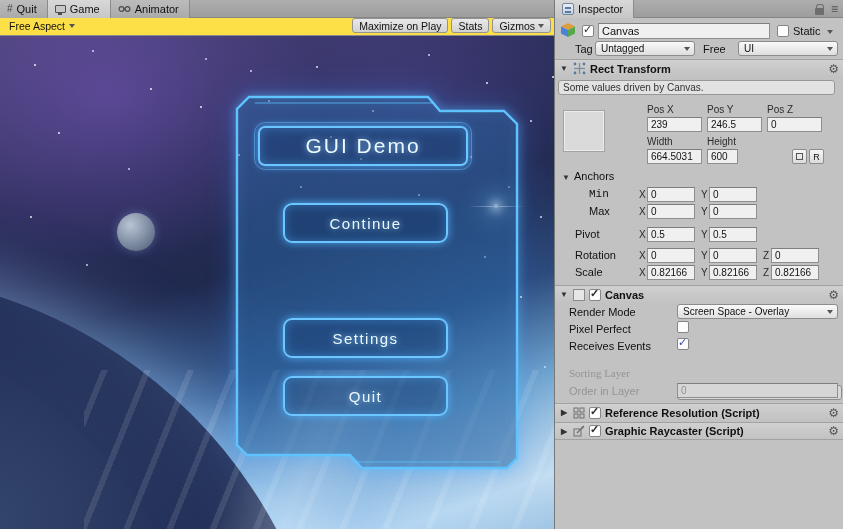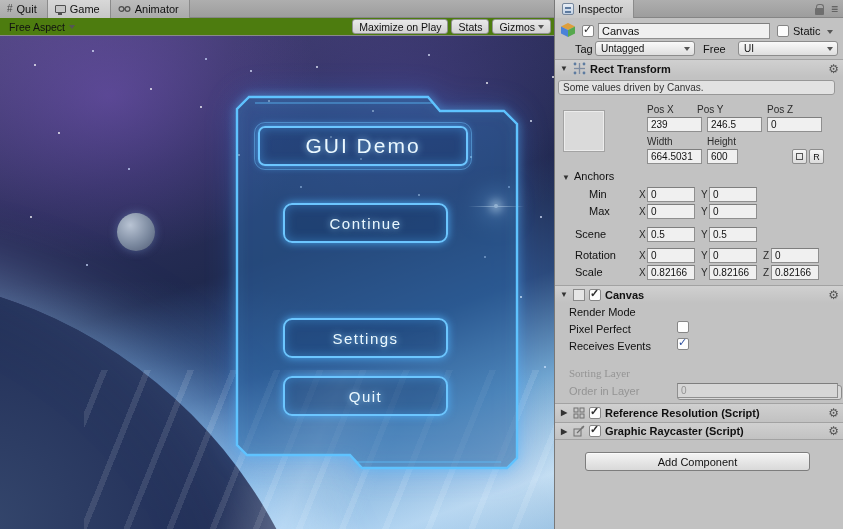--- a/index.html
+++ b/index.html
@@ -9,22 +9,22 @@
 
   
   .tabbar { position:absolute; left:0; top:0; right:0; height:18px;
     background:linear-gradient(#aeaeae,#9d9d9d); border-bottom:1px solid #858585; display:flex; }
   .tab { display:flex; align-items:center; gap:4px; padding:0 10px 0 7px; font-size:11px;
     background:linear-gradient(#bcbcbc,#aaaaaa); border-right:1px solid #8b8b8b; height:18px; white-space:nowrap; }
   .tab.active { background:linear-gradient(#d8d8d8,#c7c7c7); }
   .tab-icon { font-size:10px; color:#444; line-height:1; }
 
   
-  .toolbar { position:absolute; left:0; top:18px; width:554px; height:18px; background:#4d7c0f;
-    border-bottom:1px solid #8a8a8a; display:flex; align-items:center; padding:0 3px; gap:3px; font-size:10.5px; }
+  .toolbar { position:absolute; left:0; top:18px; width:554px; height:18px; background:#fde047;
+    border-bottom:1px solid #8a8a8a; display:flex; align-items:flex-start; padding:0 3px; gap:3px; font-size:10.5px; }
   .ddl { display:flex; align-items:center; gap:4px; padding:0 6px; height:16px; }
   .tb-btn { display:flex; align-items:center; gap:3px; height:15px; padding:0 6px; border:1px solid #939393;
     border-radius:3px; background:linear-gradient(#e9e9e9,#d2d2d2); }
   .tri-down { width:0; height:0; border-left:3.5px solid transparent; border-right:3.5px solid transparent; border-top:4px solid #555; }
 
   
   .game-view { position:absolute; left:0; top:36px; width:554px; height:524px; overflow:hidden;
     background:linear-gradient(160deg,#4a4378 0%,#2d2f5c 26%,#20294e 44%,#2c4a7c 60%,#6fa4cf 74%,#d7edfb 88%,#9cc6e4 100%); }
   .nebula1 { position:absolute; left:-80px; top:-60px; width:420px; height:300px;
     background:radial-gradient(ellipse at 45% 40%, rgba(140,95,215,0.40), transparent 65%); }
@@ -232,50 +232,50 @@
       <span>Rect Transform</span>
       <span class="gear">⚙</span>
     </div>
 
     <div class="notice">
       <span>Some values driven by Canvas.</span>
     </div>
 
     <div class="anchor-prev"></div>
     <span class="mini-lbl abs" style="left:92px;top:104px;text-align:center;">Pos X</span>
-    <span class="mini-lbl abs" style="left:142px;top:104px;text-align:right;">Pos Y</span>
+    <span class="mini-lbl abs" style="left:152px;top:104px;text-align:right;">Pos Y</span>
     <span class="mini-lbl abs" style="left:212px;top:104px;">Pos Z</span>
     <div class="fld" style="left:92px;top:117px;width:55px;"><span>239</span></div>
     <div class="fld" style="left:152px;top:117px;width:55px;"><span>246.5</span></div>
     <div class="fld" style="left:212px;top:117px;width:55px;"><span>0</span></div>
     <span class="mini-lbl abs" style="left:92px;top:136px;">Width</span>
     <span class="mini-lbl abs" style="left:152px;top:136px;">Height</span>
     <div class="fld" style="left:92px;top:149px;width:55px;"><span>664.5031</span></div>
     <div class="fld" style="left:152px;top:149px;width:31px;"><span>600</span></div>
     <div class="mini-btn" style="left:237px;top:149px;">
       <span class="sq-ic"></span>
     </div>
     <div class="mini-btn" style="left:254px;top:149px;">
       <span>R</span>
     </div>
 
     <span class="fold abs" style="left:6px;top:173px;">▼</span>
     <span class="lbl abs" style="left:19px;top:170px;">Anchors</span>
-    <span class="lbl abs" style="left:34px;top:188px;">Min</span>
+    <span class="lbl abs" style="left:34px;top:188px;font-family:Liberation Mono, monospace;">Min</span>
     <span class="mini-lbl abs" style="left:84px;top:189px;">X</span>
     <div class="fld" style="left:92px;top:187px;width:48px;"><span>0</span></div>
     <span class="mini-lbl abs" style="left:146px;top:189px;">Y</span>
     <div class="fld" style="left:154px;top:187px;width:48px;"><span>0</span></div>
     <span class="lbl abs" style="left:34px;top:205px;">Max</span>
     <span class="mini-lbl abs" style="left:84px;top:206px;">X</span>
     <div class="fld" style="left:92px;top:204px;width:48px;"><span>0</span></div>
     <span class="mini-lbl abs" style="left:146px;top:206px;">Y</span>
     <div class="fld" style="left:154px;top:204px;width:48px;"><span>0</span></div>
 
-    <span class="lbl abs" style="left:20px;top:228px;">Scene</span>
+    <span class="lbl abs" style="left:20px;top:228px;">Pivot</span>
     <span class="mini-lbl abs" style="left:84px;top:229px;">X</span>
     <div class="fld" style="left:92px;top:227px;width:48px;"><span>0.5</span></div>
     <span class="mini-lbl abs" style="left:146px;top:229px;">Y</span>
     <div class="fld" style="left:154px;top:227px;width:48px;"><span>0.5</span></div>
 
     <span class="lbl abs" style="left:20px;top:249px;">Rotation</span>
     <span class="mini-lbl abs" style="left:84px;top:250px;">X</span>
     <div class="fld" style="left:92px;top:248px;width:48px;"><span>0</span></div>
     <span class="mini-lbl abs" style="left:146px;top:250px;">Y</span>
     <div class="fld" style="left:154px;top:248px;width:48px;"><span>0</span></div>
@@ -293,20 +293,23 @@
     <div class="comp-hdr" style="top:285px;">
       <span class="fold">▼</span>
       <span style="width:12px;height:12px;border:1px solid #8a8a8a;background:#e6e6e6;display:inline-block;"></span>
       <div class="cb" style="position:relative;left:0;top:0;">
         <span class="mark">✓</span>
       </div>
       <span>Canvas</span>
       <span class="gear">⚙</span>
     </div>
     <span class="lbl abs" style="left:14px;top:306px;">Render Mode</span>
+    <div class="pop" style="left:122px;top:304px;width:161px;">
+      <span>Screen Space - Overlay</span>
+    </div>
     <span class="lbl abs" style="left:14px;top:323px;">Pixel Perfect</span>
     <div class="cb" style="left:122px;top:321px;"></div>
     <span class="lbl abs" style="left:14px;top:340px;">Receives Events</span>
     <div class="cb" style="left:122px;top:338px;">
       <span class="mark" style="color:#2d4f9e;">✓</span>
     </div>
     <span class="lbl dis abs" style="left:14px;top:367px;font-family:Liberation Serif, serif;">Sorting Layer</span>
     <div class="pop dis" style="left:122px;top:385px;width:165px;font-style:italic;">
       <span>Default</span>
     </div>
@@ -336,17 +339,14 @@
         <line x1="4" y1="8" x2="11" y2="1" stroke="#707070" stroke-width="1.2"></line>
         <polygon points="11,1 8,2 10,4" fill="#707070"></polygon>
       </svg>
       <div class="cb" style="position:relative;">
         <span class="mark">✓</span>
       </div>
       <span>Graphic Raycaster (Script)</span>
       <span class="gear">⚙</span>
     </div>
 
-    <div class="add-btn">
-      <span>Add Component</span>
-    </div>
   </div>
 </div>
 
 </body></html>

